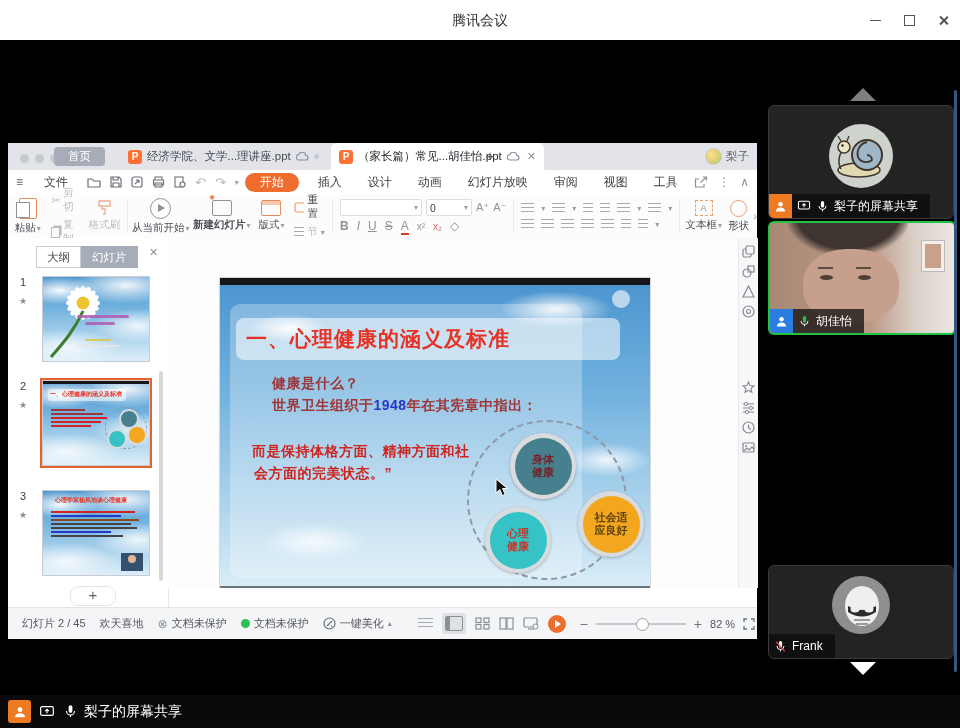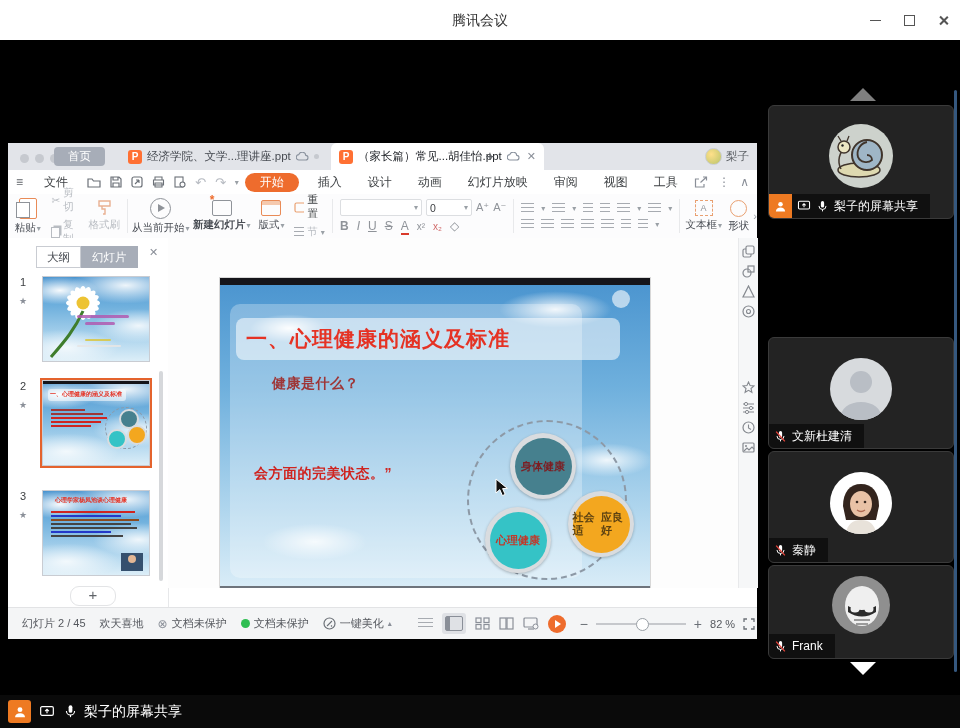--- a/index.html
+++ b/index.html
@@ -79,21 +79,21 @@
   .slide-bot{left:0;top:308px;width:430px;height:6px;background:#6e747c;}
   .veil{left:10px;top:26px;width:352px;height:274px;background:rgba(255,255,255,.28);border-radius:10px;}
   .tband{left:16px;top:40px;width:384px;height:42px;background:rgba(255,255,255,.55);border-radius:8px;}
   .stitle{left:26px;top:47px;font-size:21px;font-weight:bold;color:#e53224;letter-spacing:1px;}
   .sline{font-size:14px;font-weight:bold;letter-spacing:.5px;}
   .darkred{color:#9e3637;}
   .red{color:#cf2420;}
   .blue{color:#2438c8;}
   .dashc{left:247px;top:142px;width:156px;height:156px;border:2px dashed #8d99a6;border-radius:50%;}
   .ring{width:66px;height:66px;border-radius:50%;background:#d9dcdf;display:flex;align-items:center;justify-content:center;box-shadow:0 1px 3px rgba(0,0,0,.25);}
-  .bub{width:57px;height:57px;border-radius:50%;display:flex;flex-direction:row;align-items:center;justify-content:center;font-size:11px;font-weight:bold;line-height:13px;}
+  .bub{width:57px;height:57px;border-radius:50%;display:flex;flex-direction:column;align-items:center;justify-content:center;font-size:11px;font-weight:bold;line-height:13px;}
   
   .rail{left:730px;top:95px;width:19px;height:350px;background:#f6f7f8;border-left:1px solid #e8e9eb;}
   .rail svg{display:block;margin:7px auto 6px;}
   
   .notes{left:160px;top:445px;width:589px;height:19px;background:#fafbfc;border-top:1px solid #e8e9eb;display:flex;align-items:center;}
   .notes span{margin-left:12px;font-size:10.5px;color:#9aa0a6;}
   .status{left:0;top:464px;width:749px;height:31px;background:#f4f5f6;border-top:1px solid #e2e3e5;display:flex;align-items:center;font-size:11px;color:#55585e;}
   .sitem{margin-left:14px;display:flex;align-items:center;gap:4px;white-space:nowrap;}
   .gdot{width:9px;height:9px;border-radius:50%;background:#2fbe52;}
   .vicon{width:16px;height:13px;border:1.3px solid #8a8f98;border-radius:2px;}
@@ -402,30 +402,34 @@
     </div>
 
     <div class="ab canvas">
       <div class="ab slide sky">
         <div class="ab slide-top"></div>
         <div class="ab veil"></div>
         <div class="ab tband"></div>
         <div class="ab" style="left:392px;top:12px;width:18px;height:18px;border-radius:50%;background:rgba(255,255,255,.6);"></div>
         <div class="ab stitle">一、心理健康的涵义及标准</div>
         <div class="ab sline darkred" style="left:52px;top:97px;">健康是什么？</div>
+        <div class="ab sline" style="left:52px;top:119px;">
+          <span class="darkred">世界卫生组织于</span><span class="blue">1948</span><span class="darkred">年在其宪章中指出：</span>
+        </div>
+        <div class="ab sline red" style="left:32px;top:165px;">而是保持体格方面、精神方面和社</div>
         <div class="ab sline red" style="left:34px;top:187px;">会方面的完美状态。”</div>
 
         <div class="ab dashc"></div>
         <div class="ab ring" style="left:290px;top:155px;">
           <div class="bub" style="background:#46808e;color:#7c1d22;">
             <span>身体</span>
               <span>健康</span>
           </div>
         </div>
-        <div class="ab ring" style="left:348px;top:213px;">
+        <div class="ab ring" style="left:358px;top:213px;">
           <div class="bub" style="background:#f3a71f;color:#5d4212;">
             <span>社会适</span>
               <span>应良好</span>
           </div>
         </div>
         <div class="ab ring" style="left:265px;top:229px;">
           <div class="bub" style="background:#35c3c6;color:#c0392b;">
             <span>心理</span>
               <span>健康</span>
           </div>
@@ -564,64 +568,47 @@
         <svg width="13" height="13" viewBox="0 0 24 24">
             <rect x="9" y="2" width="6" height="12" rx="3" fill="#fff"></rect>
             <path d="M5.5 11a6.5 6.5 0 0 0 13 0" fill="none" stroke="#fff" stroke-width="1.8"></path>
             <path d="M12 17.5V21" stroke="#fff" stroke-width="1.8"></path>
           </svg>
         <span class="bname">梨子的屏幕共享</span>
       </span>
     </div>
   </div>
 
-
-  <div class="tile" style="top:297px;height:110px;">
-    <div class="av-c" style="top:20px;width:62px;height:62px;background:#d7dadd;">
-      <svg width="62" height="62" viewBox="0 0 62 62">
-          <circle cx="31" cy="24" r="11" fill="#b9bec5"></circle>
-          <path d="M10 62c0-12 9.5-18 21-18s21 6 21 18z" fill="#b9bec5"></path>
-        </svg>
-    </div>
+  <div class="tile speaking" style="top:181px;height:110px;background:linear-gradient(90deg,#a98876 0%,#bd9a88 55%,#d9cfc7 78%,#ece7e1 100%);">
+    <div style="position:absolute;left:10%;top:-8px;width:65%;height:40px;background:radial-gradient(ellipse at 50% 0%,#3e3531 60%,rgba(62,53,49,0) 75%);"></div>
+    <div style="position:absolute;left:18%;top:26px;width:52%;height:74px;border-radius:45%;background:#c6a08c;"></div>
+    <div style="position:absolute;left:27%;top:52px;width:13px;height:5px;border-radius:50%;background:#4f3e36;"></div>
+    <div style="position:absolute;left:48%;top:52px;width:13px;height:5px;border-radius:50%;background:#4f3e36;"></div>
+    <div style="position:absolute;left:26%;top:44px;width:15px;height:2px;background:#5d4a40;"></div>
+    <div style="position:absolute;left:47%;top:44px;width:15px;height:2px;background:#5d4a40;"></div>
+    <div style="position:absolute;right:10px;top:18px;width:16px;height:24px;background:#c9a08a;border:3px solid #f3efe8;box-shadow:0 0 0 1px #bbb;"></div>
     <div class="badge">
-        <span class="bseg">
-      <svg width="13" height="13" viewBox="0 0 24 24">
-            <rect x="9" y="2" width="6" height="12" rx="3" fill="#fff"></rect>
+      <span class="psq pblue">
+          <svg width="13" height="13" viewBox="0 0 24 24">
+            <circle cx="12" cy="8" r="4.2" fill="#fff"></circle>
+            <path d="M3.5 21c0-4.6 4-7 8.5-7s8.5 2.4 8.5 7z" fill="#fff"></path>
+          </svg>
+        </span>
+      <span class="bseg">
+        <svg width="13" height="13" viewBox="0 0 24 24">
+            <rect x="9" y="2" width="6" height="12" rx="3" fill="#2fbe52"></rect>
             <path d="M5.5 11a6.5 6.5 0 0 0 13 0" fill="none" stroke="#fff" stroke-width="1.8"></path>
             <path d="M12 17.5V21" stroke="#fff" stroke-width="1.8"></path>
-            <path d="M4 3l16 18" stroke="#e8453c" stroke-width="2.4"></path>
-          </svg>
-      <span class="bname">文新杜建清</span>
-    </span>
-      </div>
+          </svg>
+        <span class="bname">胡佳怡</span>
+      </span>
+    </div>
   </div>
 
-  <div class="tile" style="top:411px;height:110px;">
-    <div class="av-c" style="top:20px;width:62px;height:62px;background:#fff;">
-      <svg width="62" height="62" viewBox="0 0 62 62">
-        <path d="M13 34c0-14 7-22 18-22s18 8 18 22l-3 14H16z" fill="#33241d"></path>
-        <ellipse cx="31" cy="32" rx="11" ry="13" fill="#e9c2a6"></ellipse>
-        <circle cx="27" cy="30" r="1.3" fill="#3a2a22"></circle>
-          <circle cx="35" cy="30" r="1.3" fill="#3a2a22"></circle>
-        <path d="M27 38q4 3 8 0" stroke="#b06a52" stroke-width="1.3" fill="none"></path>
-        <path d="M16 62c1-10 7-14 15-14s14 4 15 14z" fill="#e8e2da"></path>
-      </svg>
-    </div>
-    <div class="badge">
-        <span class="bseg">
-      <svg width="13" height="13" viewBox="0 0 24 24">
-            <rect x="9" y="2" width="6" height="12" rx="3" fill="#fff"></rect>
-            <path d="M5.5 11a6.5 6.5 0 0 0 13 0" fill="none" stroke="#fff" stroke-width="1.8"></path>
-            <path d="M12 17.5V21" stroke="#fff" stroke-width="1.8"></path>
-            <path d="M4 3l16 18" stroke="#e8453c" stroke-width="2.4"></path>
-          </svg>
-      <span class="bname">秦静</span>
-    </span>
-      </div>
-  </div>
+
 
   <div class="tile" style="top:525px;height:92px;">
     <div class="av-c" style="top:10px;width:58px;height:58px;background:#8f8f8f;">
       <svg width="58" height="58" viewBox="0 0 58 58">
         <ellipse cx="30" cy="30" rx="17" ry="20" fill="#efefef"></ellipse>
         <path d="M16 30q14 8 28 0v6q-14 9-28 0z" fill="#2b2b2b"></path>
         <ellipse cx="23" cy="33" rx="4.5" ry="3.5" fill="#efefef"></ellipse>
           <ellipse cx="37" cy="33" rx="4.5" ry="3.5" fill="#efefef"></ellipse>
         <path d="M22 44h16M24 48h12" stroke="#9a9a9a" stroke-width="2"></path>
       </svg>

